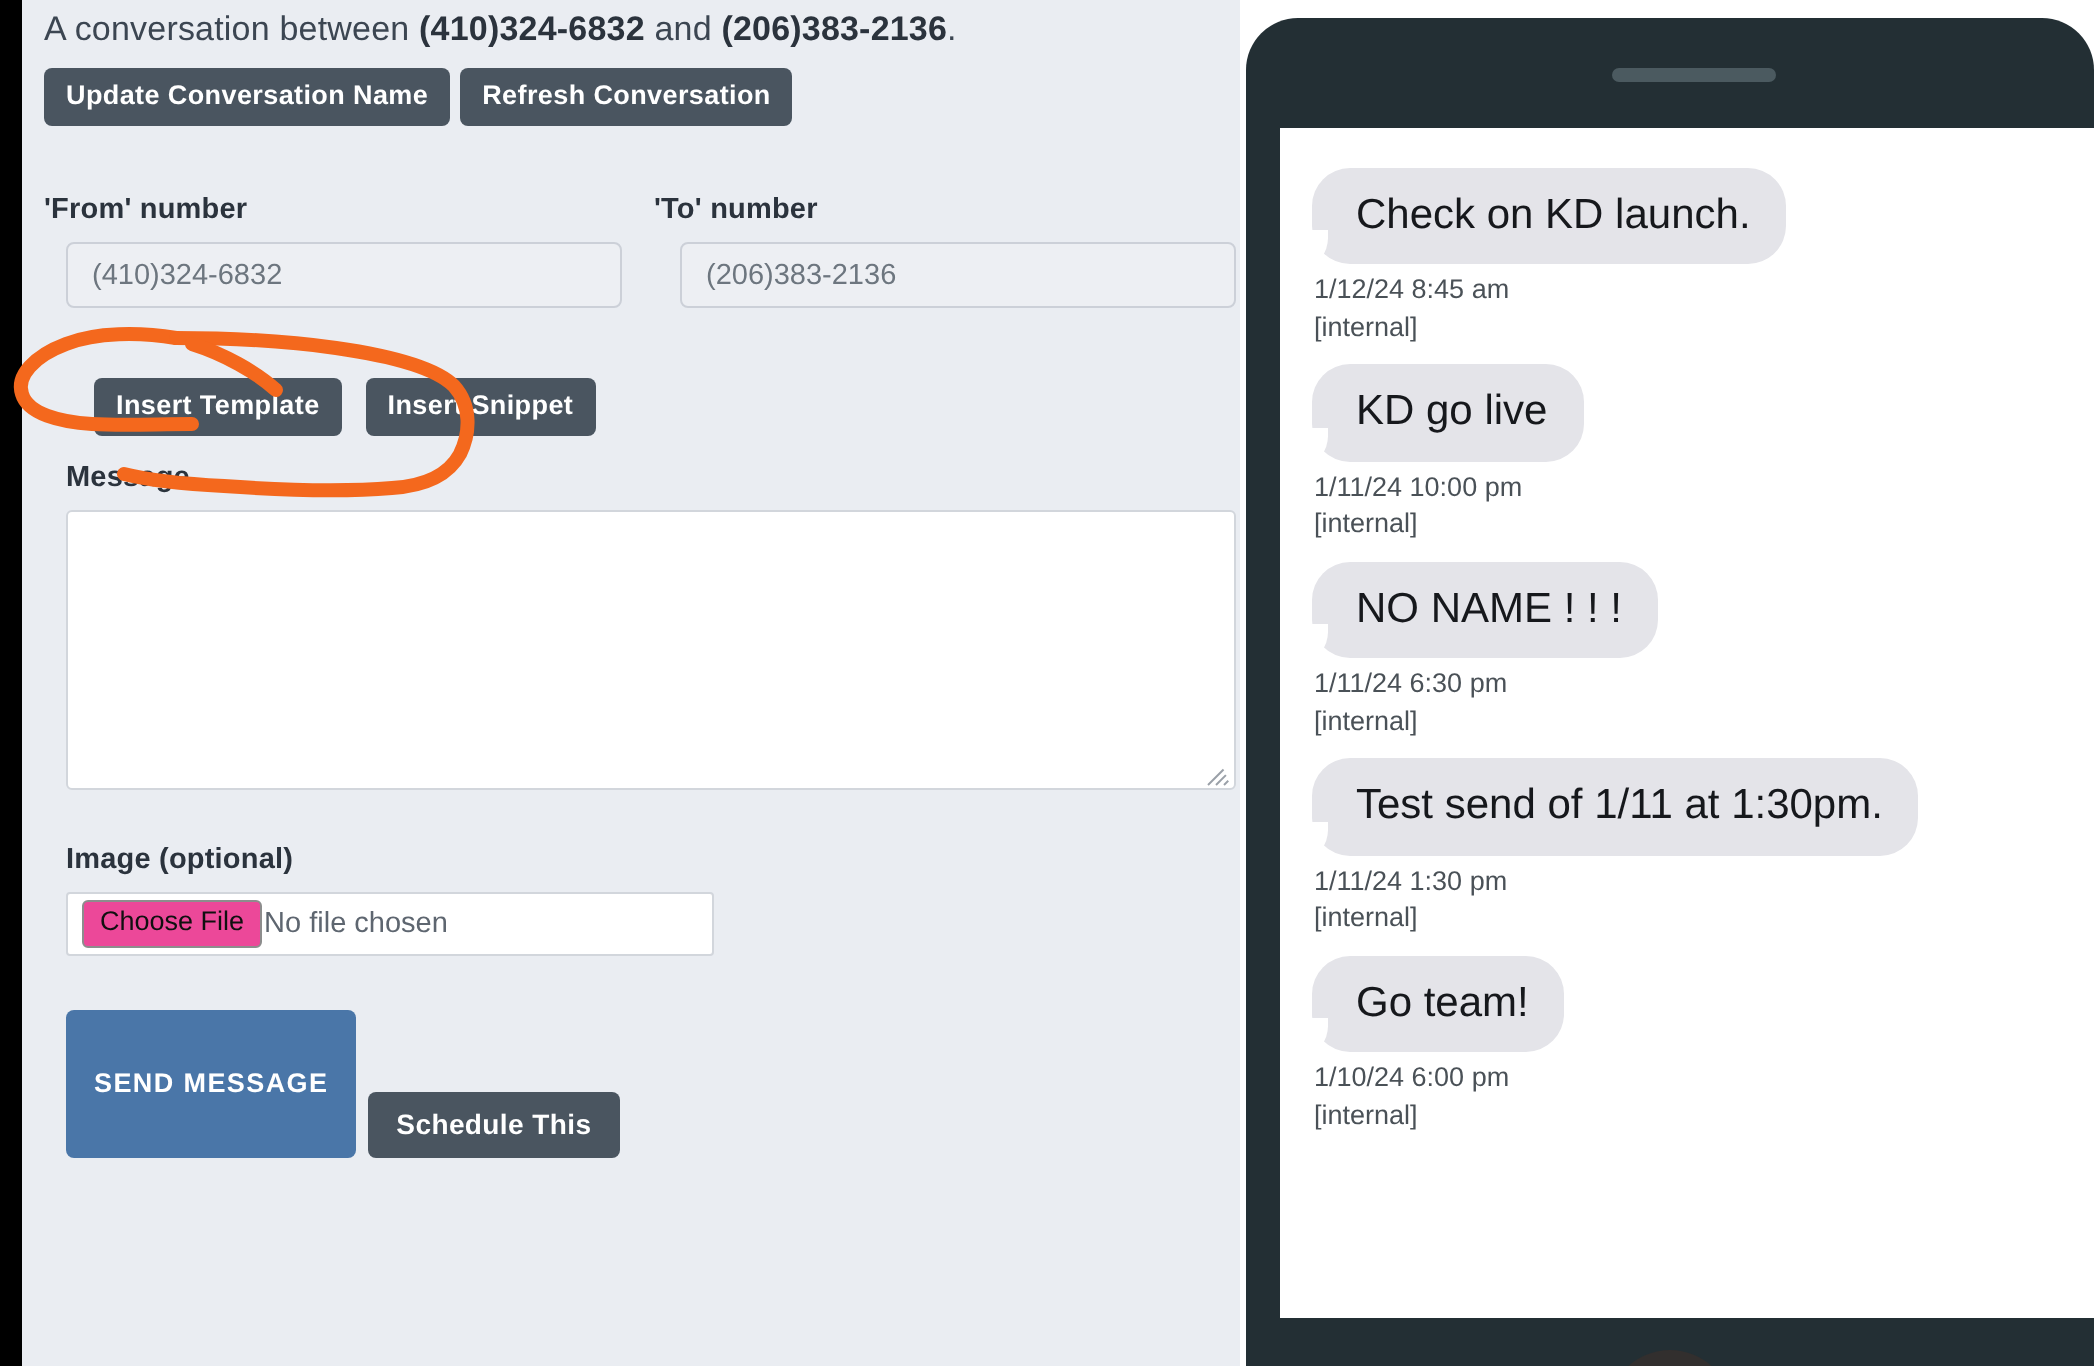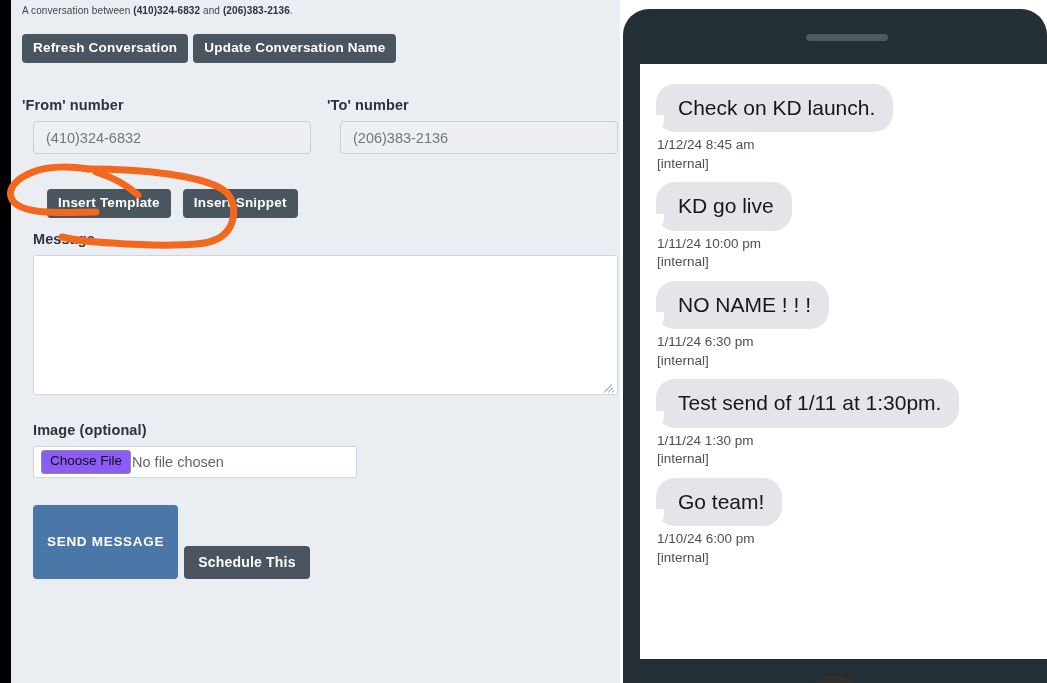--- a/index.html
+++ b/index.html
@@ -29,21 +29,21 @@
     position: absolute;
     left: 11px; top: 0;
     width: 609px; height: 683px;
     background: #eaedf2;
     padding: 0;
   }
 
   .intro-line {
     position: absolute;
     left: 11px; top: 5px;
-    font-size: 10px;
+    font-size: 17px;
     color: #3c4652;
     letter-spacing: .1px;
     white-space: nowrap;
   }
   .intro-line b { font-weight: bold; color: #2b333d; }
 
   
   .btn-dark {
     display: inline-block;
     background: #4a5560;
@@ -151,21 +151,21 @@
     left: 22px; top: 446px;
     width: 324px; height: 32px;
     background: #ffffff;
     border: 1px solid #d2d6dc;
     border-radius: 2px;
     display: flex;
     align-items: center;
     padding-left: 7px;
   }
   .choose-file-btn {
-    background: #8b5cf6;
+    background: #ec4899;
     border: 1px solid #8d8d8d;
     border-radius: 3px;
     font-family: "Liberation Sans", sans-serif;
     font-size: 13.5px;
     color: #101010;
     padding: 2px 8px 3px 8px;
     cursor: pointer;
     line-height: 1.2;
   }
   .no-file-text {
@@ -301,22 +301,22 @@
 
 <div id="root">
 
   <div class="left-rail"></div>
 
   <div class="form-panel">
 
     <div class="intro-line"><span>A conversation between </span><b>(410)324-6832</b><span> and </span><b>(206)383-2136</b><span>.</span></div>
 
     <div class="toprow">
+      <button class="btn-dark">Update Conversation Name</button>
       <button class="btn-dark">Refresh Conversation</button>
-      <button class="btn-dark">Update Conversation Name</button>
     </div>
 
     <div class="field-label lbl-from">'From' number</div>
     <div class="field-label lbl-to">'To' number</div>
 
     <input class="num-input in-from" type="text" value="(410)324-6832" style="">
     <input class="num-input in-to" type="text" value="(206)383-2136" style="">
 
     <div class="insertrow">
       <button class="btn-dark">Insert Template</button>

